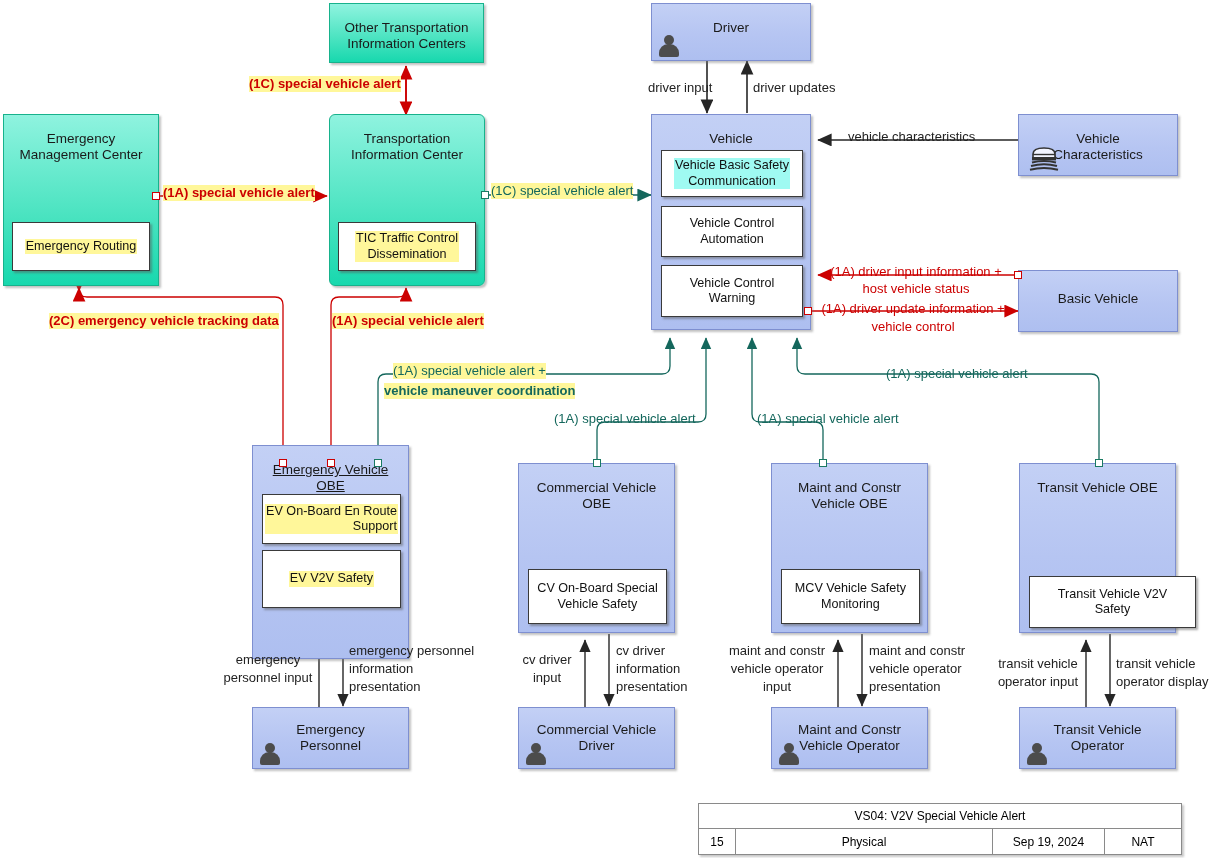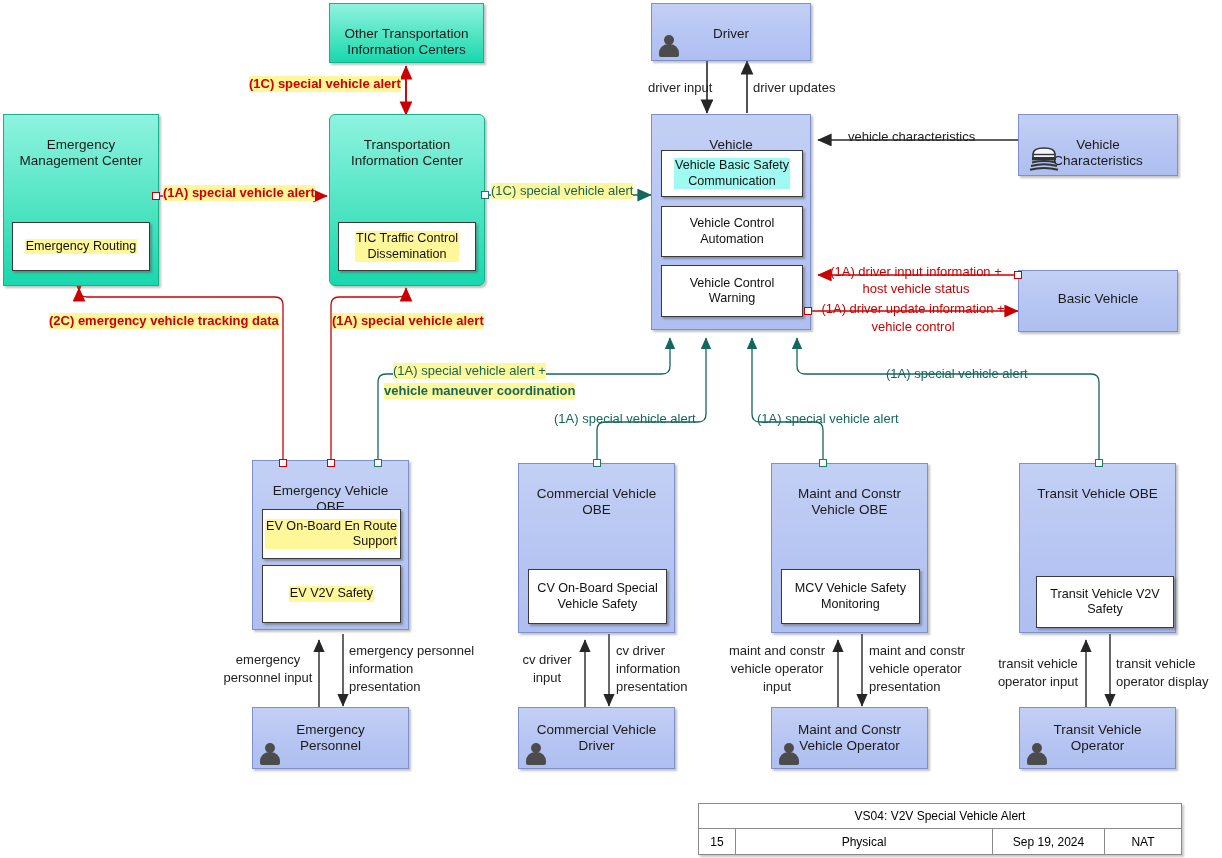--- a/index.html
+++ b/index.html
@@ -18,21 +18,21 @@
   
   .node {
     position:absolute;
     border:1px solid #7e8fd0;
     background:linear-gradient(180deg,#c3d0f5 0%,#b6c5f2 55%,#aebff0 100%);
     box-shadow:2px 2px 2px rgba(120,120,120,.45);
     text-align:center;
     font-size:13.5px;
     line-height:1.18;
     color:#1a1a1a;
-    padding-top:22px;
+    padding-top:16px;
   }
   .node.center {
     border:1px solid #17b28c;
     background:linear-gradient(180deg,#8ff3df 0%,#49e3c0 60%,#18d8ae 100%);
   }
   .node .title { display:block; padding:0 4px; }
 
   
   .person {
     position:absolute; left:6px; bottom:1px;
@@ -250,21 +250,21 @@
       <path d="M3,19.5 Q15,16.5 27,19.5" stroke="#333" stroke-width="2" fill="none"></path>
       <path d="M2,23 Q15,19.5 28,23" stroke="#333" stroke-width="2" fill="none"></path>
       <path d="M1,26.8 Q15,23 29,26.8" stroke="#333" stroke-width="2" fill="none"></path>
     </svg>
   </div>
 
   <div class="node" style="left:1018px;top:270px;width:160px;height:62px;padding-top:20px;">
     <span class="title">Basic Vehicle</span>
   </div>
 
-  <div class="node" style="left:252px;top:460px;width:157px;height:170px;">
+  <div class="node" style="left:252px;top:445px;width:157px;height:214px;text-decoration:underline;">
     <span class="title">Emergency Vehicle<br>OBE</span>
     <div class="fn" style="left:9px;top:48px;width:139px;height:50px;text-align:right;">
       <span class="hl">EV On-Board En Route<br>Support</span>
     </div>
     <div class="fn" style="left:9px;top:104px;width:139px;height:58px;">
       <span class="hl">EV V2V Safety</span>
     </div>
   </div>
 
   <div class="node" style="left:518px;top:463px;width:157px;height:170px;">
@@ -276,21 +276,21 @@
 
   <div class="node" style="left:771px;top:463px;width:157px;height:170px;">
     <span class="title">Maint and Constr<br>Vehicle OBE</span>
     <div class="fn" style="left:9px;top:105px;width:139px;height:55px;">
       <span>MCV Vehicle Safety<br>Monitoring</span>
     </div>
   </div>
 
   <div class="node" style="left:1019px;top:463px;width:157px;height:170px;">
     <span class="title">Transit Vehicle OBE</span>
-    <div class="fn" style="left:9px;top:112px;width:138px;height:52px;margin-left:7px;">
+    <div class="fn" style="left:9px;top:112px;width:167px;height:52px;">
       <span>Transit Vehicle V2V<br>Safety</span>
     </div>
   </div>
 
   <div class="node" style="left:252px;top:707px;width:157px;height:62px;padding-top:14px;">
     <span class="title">Emergency<br>Personnel</span>
     <div class="person">
       <div class="head"></div>
         <div class="body"></div>
     </div>

